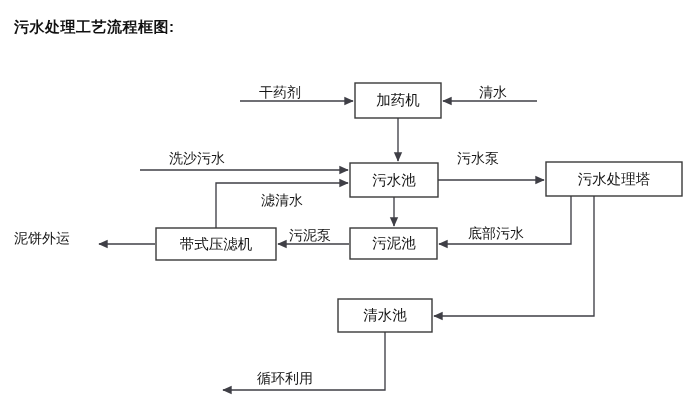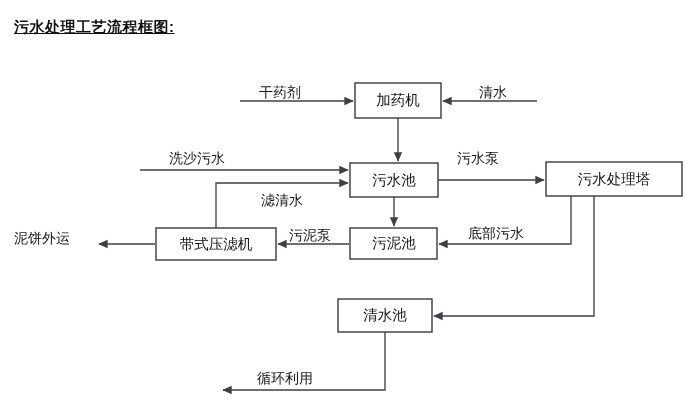--- a/index.html
+++ b/index.html
@@ -17,21 +17,20 @@
   }
   #page-title {
     position: absolute;
     left: 14px;
     top: 18px;
     font-size: 15px;
     font-weight: bold;
     letter-spacing: 0.5px;
     color: #111111;
     white-space: nowrap;
-    text-decoration: underline;
   }
   #diagram-canvas {
     position: absolute;
     left: 0;
     top: 0;
     width: 700px;
     height: 420px;
   }
   .node-box {
     fill: #ffffff;

